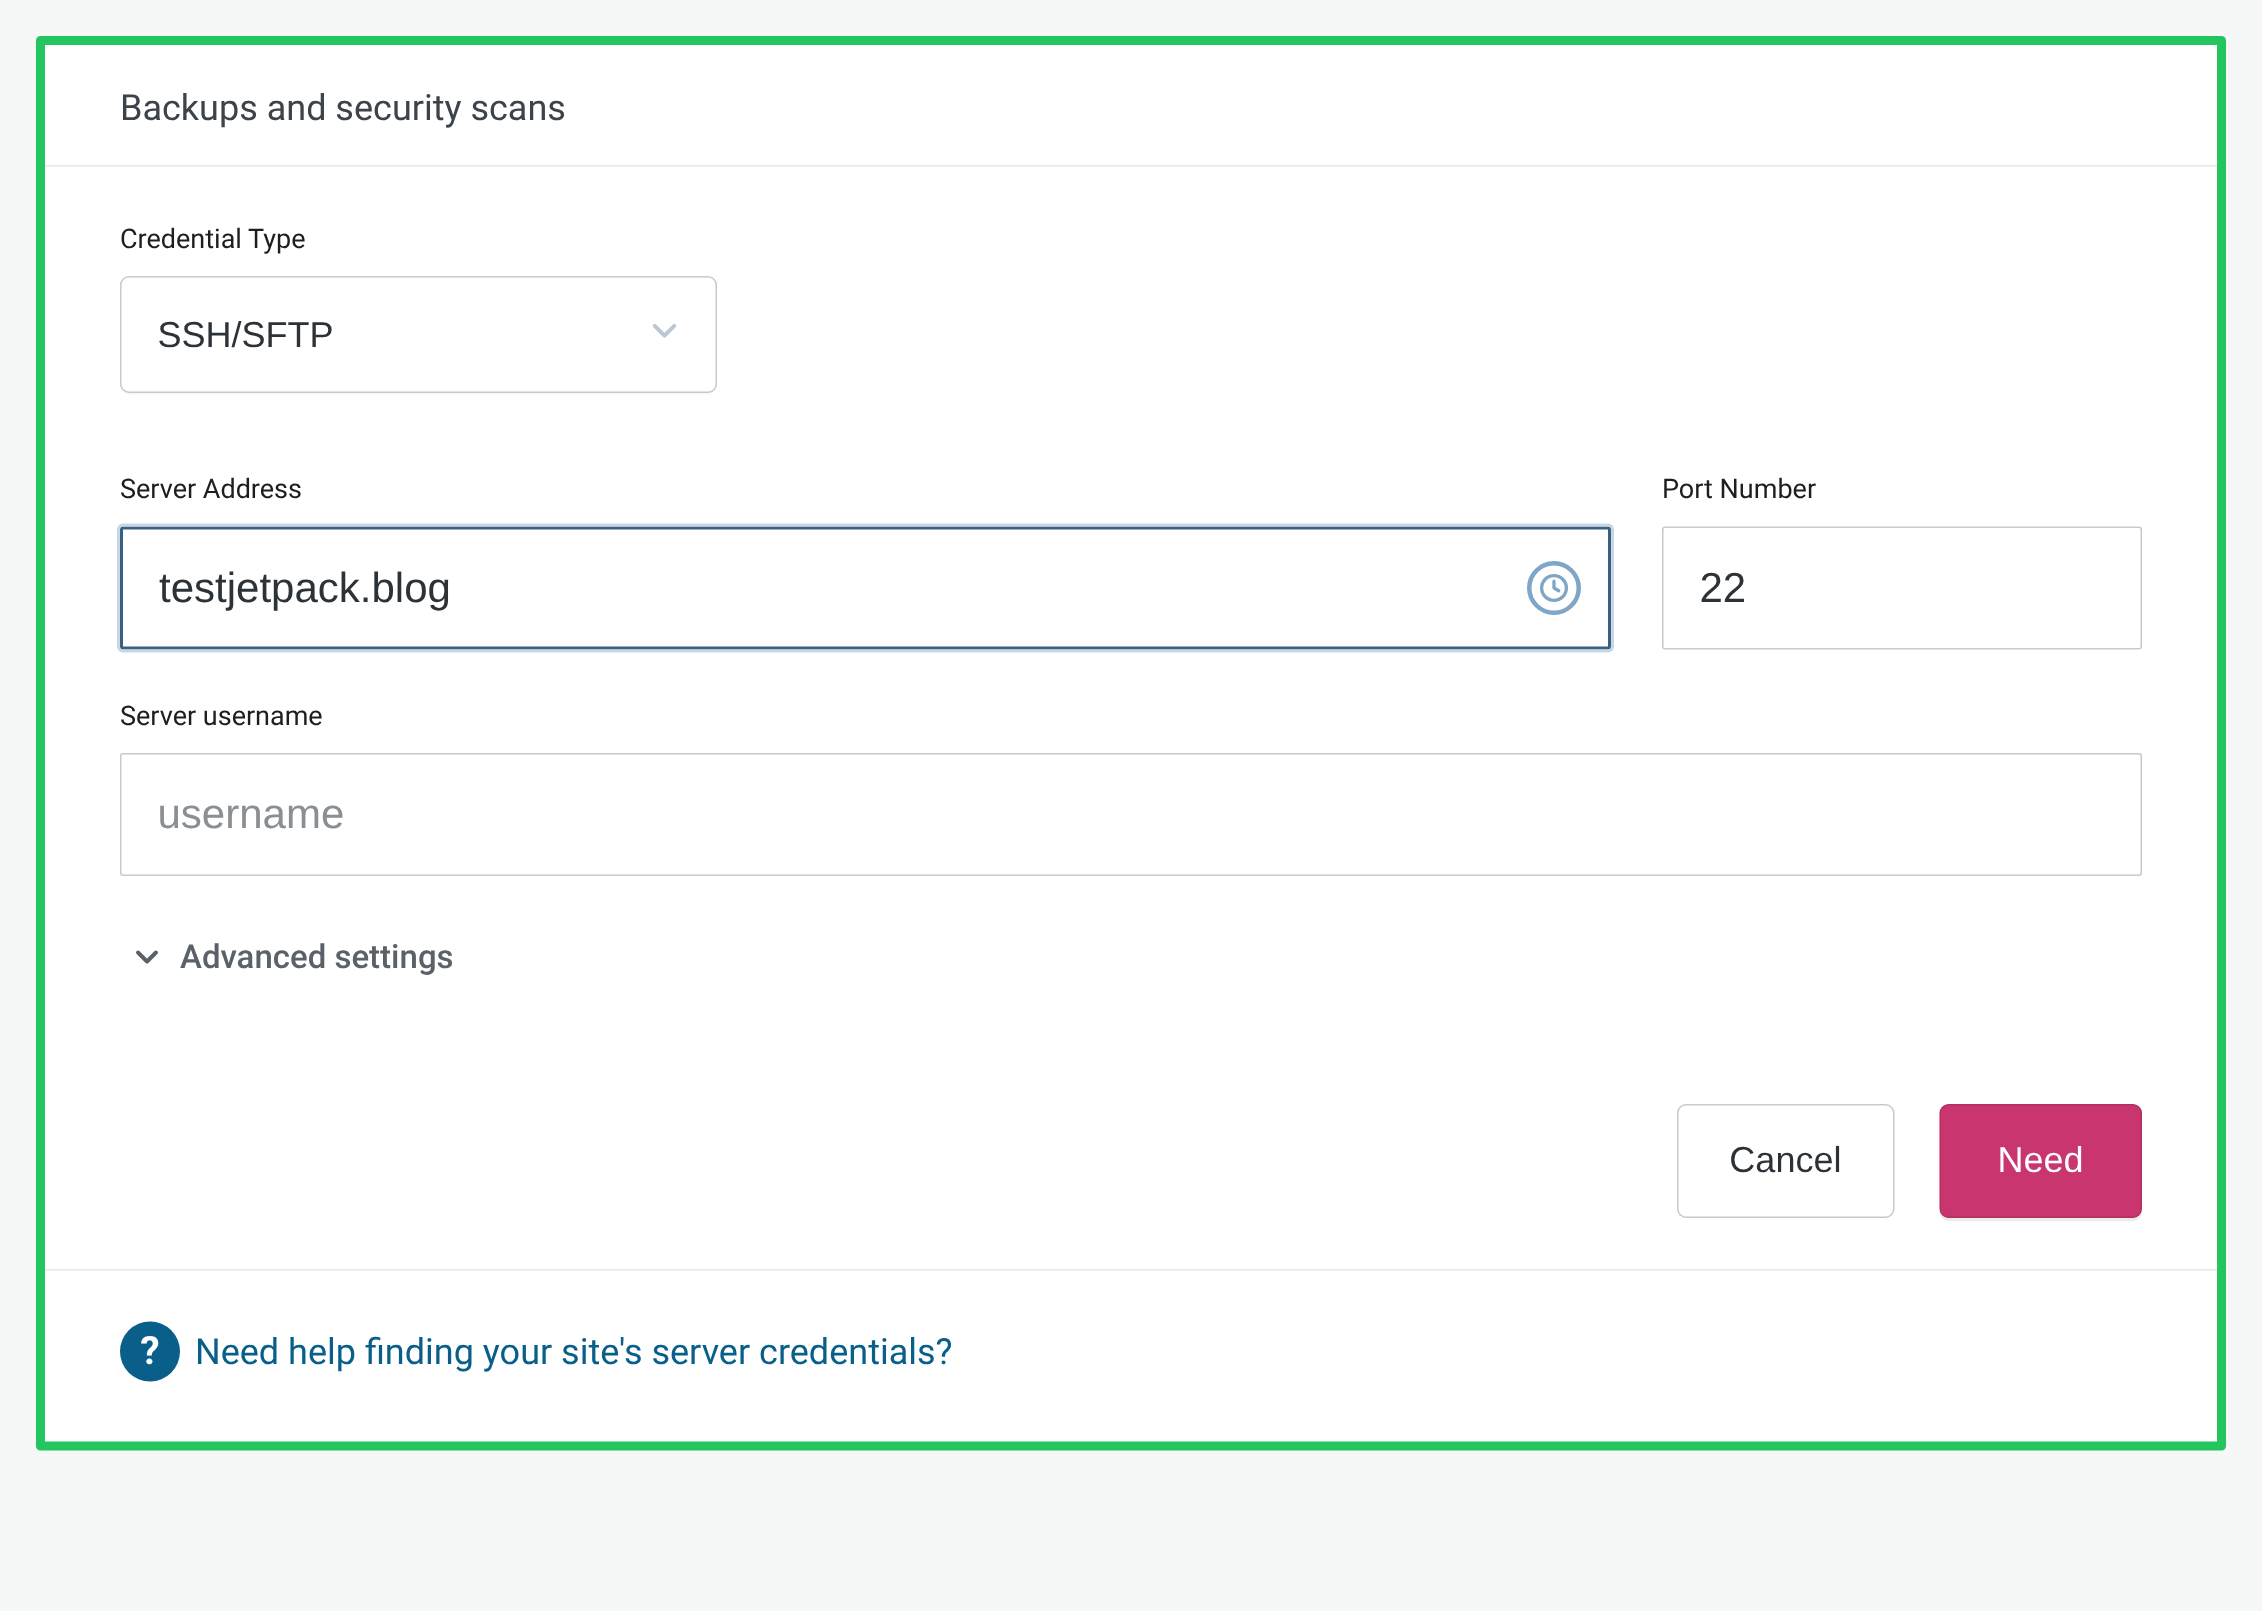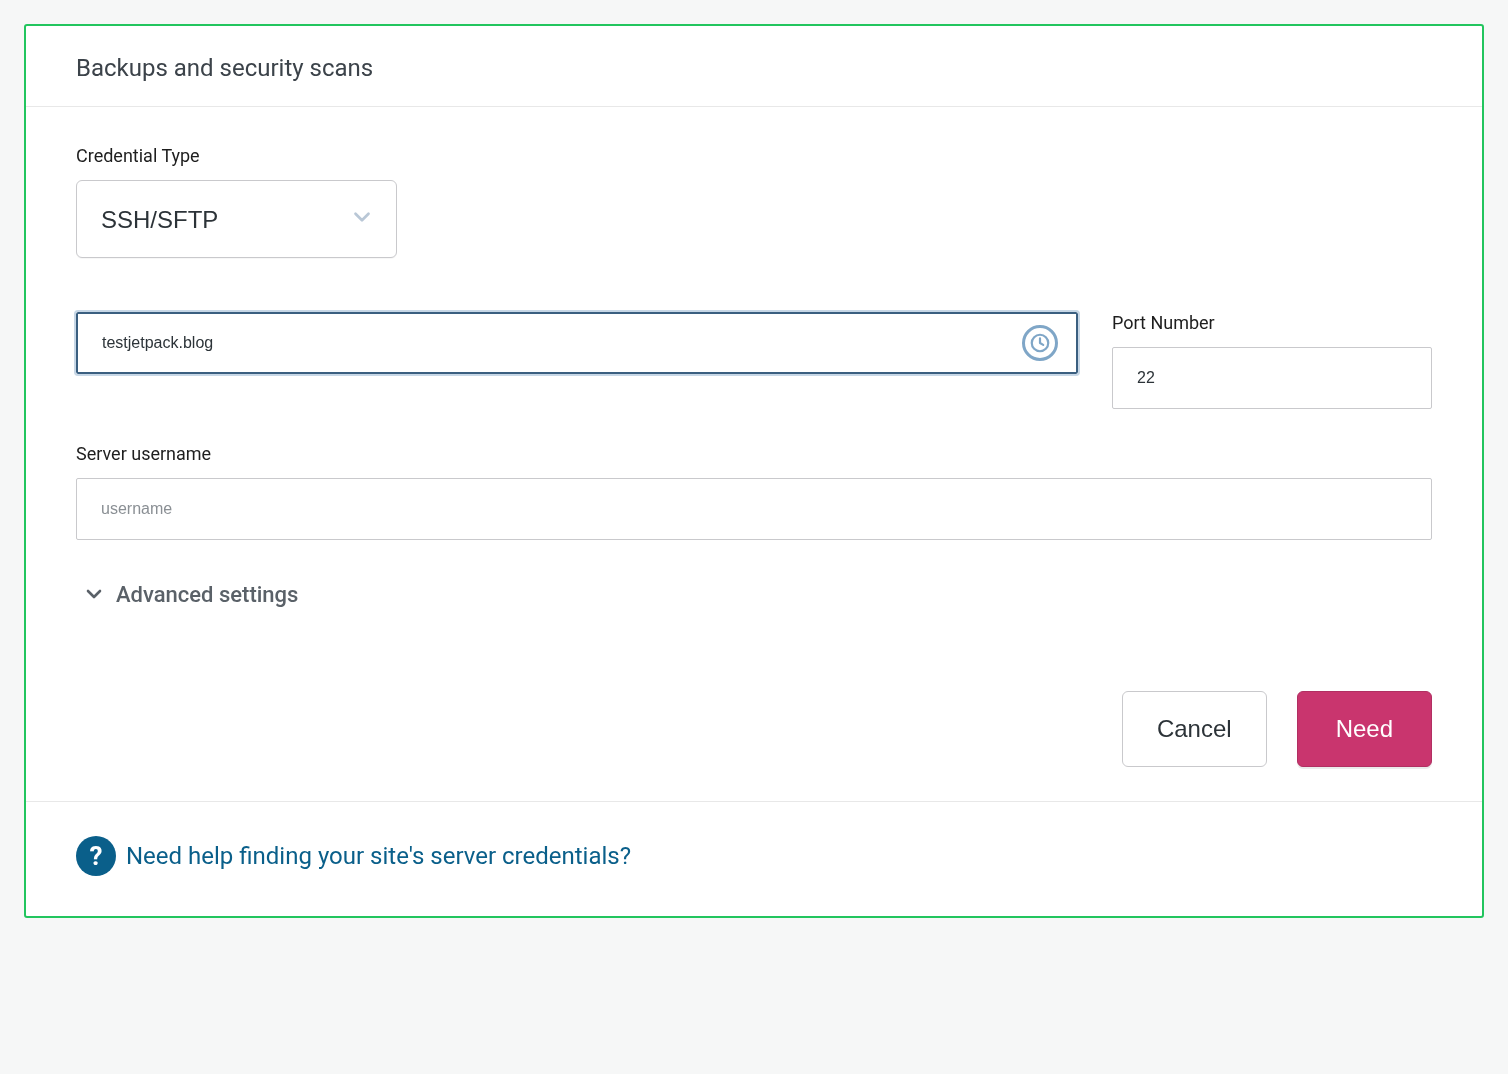--- a/index.html
+++ b/index.html
@@ -5,21 +5,21 @@
   * { box-sizing: border-box; margin: 0; padding: 0; }
   body {
     font-family: -apple-system, BlinkMacSystemFont, "Segoe UI", Roboto, Helvetica, Arial, sans-serif;
     background: #f6f7f7;
     padding: 24px;
     color: #1e1e1e;
     font-size: 17px;
   }
   .card {
     background: #fff;
-    border: 2px solid #22c55e;
+    border: 6px solid #22c55e;
     border-radius: 3px;
     max-width: 1460px;
     margin: 0 auto;
   }
   .card-header {
     padding: 28px 50px 24px 50px;
     border-bottom: 1px solid #e8e8e8;
   }
   .card-header-title {
     font-size: 24px;
@@ -32,21 +32,21 @@
   .field-group { margin-bottom: 34px; }
   .field-label {
     display: block;
     font-size: 18px;
     font-weight: 400;
     color: #1e1e1e;
     margin-bottom: 14px;
   }
   .select-wrap {
     position: relative;
-    width: 321px;
+    width: 398px;
     border-radius: 16px;
   }
   .select {
     width: 100%;
     height: 78px;
     padding: 0 50px 0 24px;
     font-size: 24px;
     color: #2c3338;
     background: #fff;
     border: 1px solid #c9c9cc;
@@ -66,23 +66,23 @@
   .row {
     display: flex;
     gap: 34px;
     margin-bottom: 34px;
   }
   .col-grow { flex: 1 1 auto; }
   .col-port { flex: 0 0 320px; }
   .col-half { flex: 1 1 50%; }
   .text-input {
     width: 100%;
-    height: 62px;
+    height: 82px;
     padding: 0 24px;
-    font-size: 16px;
+    font-size: 28px;
     color: #2c3338;
     background: #fff;
     border: 1px solid #c9c9cc;
     border-radius: 2px;
   }
   .text-input::placeholder { color: #8a8f94; }
   .text-input.focused {
     border: 2px solid #3b5f80;
     outline: 2px solid #c7d7e6;
     outline-offset: 0;
@@ -188,20 +188,21 @@
           <svg width="26" height="26" viewBox="0 0 24 24" fill="none" stroke="#b9c7d6" stroke-width="2.5" stroke-linecap="round" stroke-linejoin="round">
               <polyline points="6 9 12 15 18 9"></polyline>
             </svg>
         </span>
       </div>
     </div>
 
     
     <div class="row">
       <div class="col-grow">
+        <label class="field-label">Server Address</label>
         <div class="input-with-icon">
           <input type="text" class="text-input focused" value="testjetpack.blog" style="">
           <span class="input-trailing-icon">
             <span class="clock-badge">
               <svg width="22" height="22" viewBox="0 0 24 24" fill="none" stroke="#7fa6c7" stroke-width="2.4" stroke-linecap="round" stroke-linejoin="round">
                   <circle cx="12" cy="12" r="9"></circle>
                   <polyline points="12 7 12 12 15.5 14"></polyline>
                 </svg>
             </span>
           </span>

